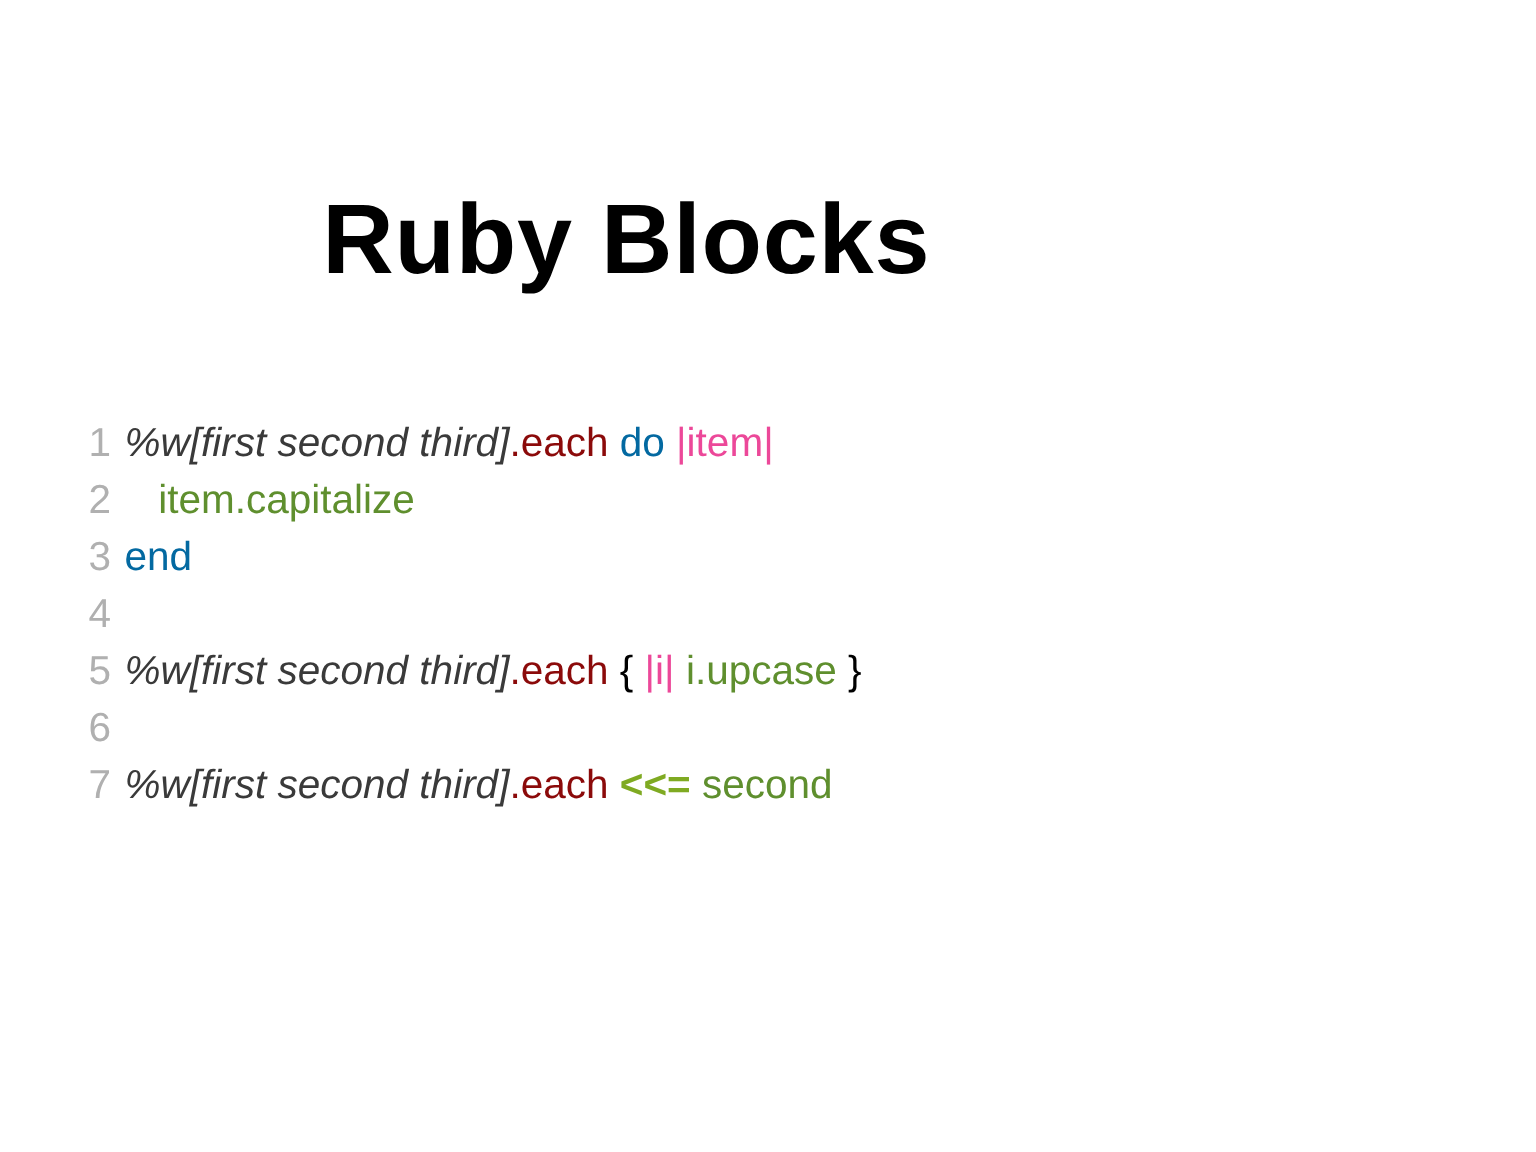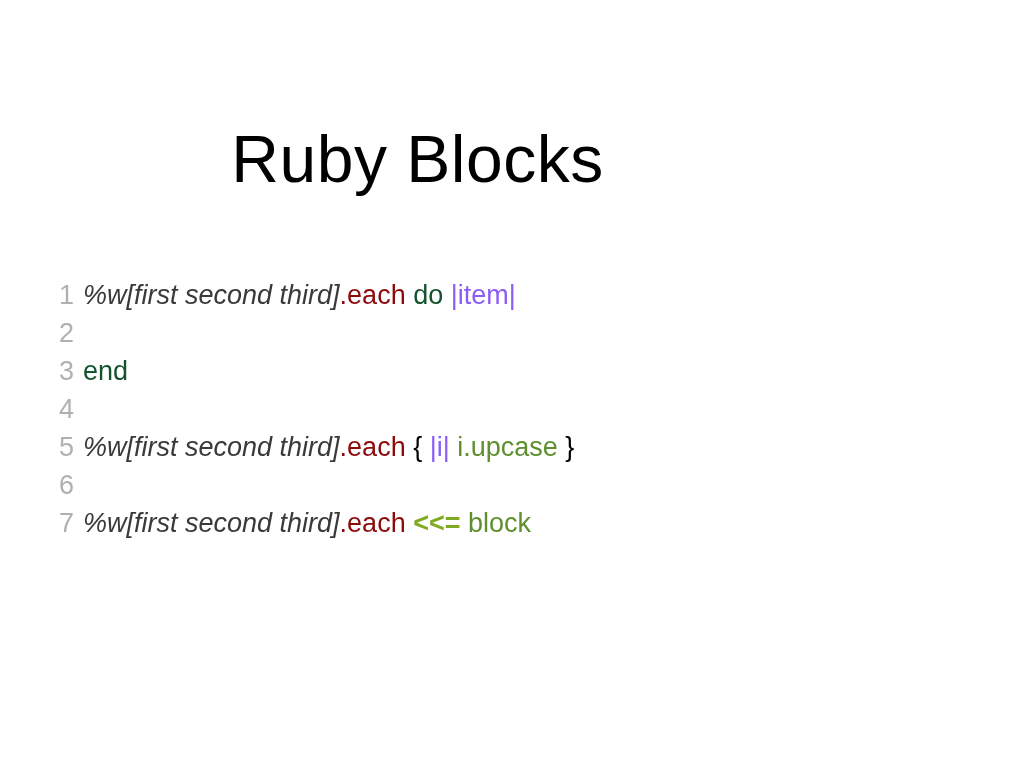--- a/index.html
+++ b/index.html
@@ -25,21 +25,21 @@
 
   
   .slide-title {
     position: absolute;
     left: 0;
     top: 82px;
     width: 835px;
     text-align: center;
     font-family: "Liberation Sans", sans-serif;
     font-size: 66px;
-    font-weight: 400;
+    font-weight: 700;
     line-height: 1.0;
     color: #000000;
     letter-spacing: 0.5px;
     white-space: pre;
   }
 
   
   .code-block {
     position: absolute;
     left: 50px;
@@ -71,38 +71,38 @@
     margin-left: 9px;
     font-family: "Liberation Sans", sans-serif;
     font-size: 27px;
     font-weight: 400;
     color: #3a3a3a;
     white-space: pre;
   }
 
   
   .tok-plain    { color: #3a3a3a; font-style: italic; }
-  .tok-keyword  { color: #14532d; }
+  .tok-keyword  { color: #0369a1; }
   .tok-method   { color: #8b0a0a; font-weight: normal; }
-  .tok-param    { color: #8b5cf6; }
+  .tok-param    { color: #ec4899; }
   .tok-ident    { color: #5f8f2e; }
   .tok-punct    { color: #000000; }
   .tok-operator { color: #7faa22; font-weight: bold; }
   .tok-indent   { color: transparent; }
 </style>
 </head>
 <body>
 
 <div class="slide">
 
   <h1 class="slide-title">Ruby Blocks</h1>
 
   <div class="code-block">
       <div class="code-line"><span class="line-number">1</span><span class="line-code"><span class="tok-plain">%w[first second third]</span><span class="tok-method">.each</span><span class="tok-plain"> </span><span class="tok-keyword">do</span><span class="tok-plain"> </span><span class="tok-param">|item|</span></span></div>
-      <div class="code-line"><span class="line-number">2</span></div>
+      <div class="code-line"><span class="line-number">2</span><span class="line-code"><span class="tok-indent">   </span><span class="tok-ident">item.capitalize</span></span></div>
       <div class="code-line"><span class="line-number">3</span><span class="line-code"><span class="tok-keyword">end</span></span></div>
       <div class="code-line"><span class="line-number">4</span><span class="line-code"></span></div>
       <div class="code-line"><span class="line-number">5</span><span class="line-code"><span class="tok-plain">%w[first second third]</span><span class="tok-method">.each</span><span class="tok-plain"> </span><span class="tok-punct">{</span><span class="tok-plain"> </span><span class="tok-param">|i|</span><span class="tok-plain"> </span><span class="tok-ident">i.upcase</span><span class="tok-plain"> </span><span class="tok-punct">}</span></span></div>
       <div class="code-line"><span class="line-number">6</span><span class="line-code"></span></div>
-      <div class="code-line"><span class="line-number">7</span><span class="line-code"><span class="tok-plain">%w[first second third]</span><span class="tok-method">.each</span><span class="tok-plain"> </span><span class="tok-operator">&lt;&lt;=</span><span class="tok-plain"> </span><span class="tok-ident">block</span></span></div>
+      <div class="code-line"><span class="line-number">7</span><span class="line-code"><span class="tok-plain">%w[first second third]</span><span class="tok-method">.each</span><span class="tok-plain"> </span><span class="tok-operator">&lt;&lt;=</span><span class="tok-plain"> </span><span class="tok-ident">second</span></span></div>
     </div>
 
 </div>
 
 </body></html>

